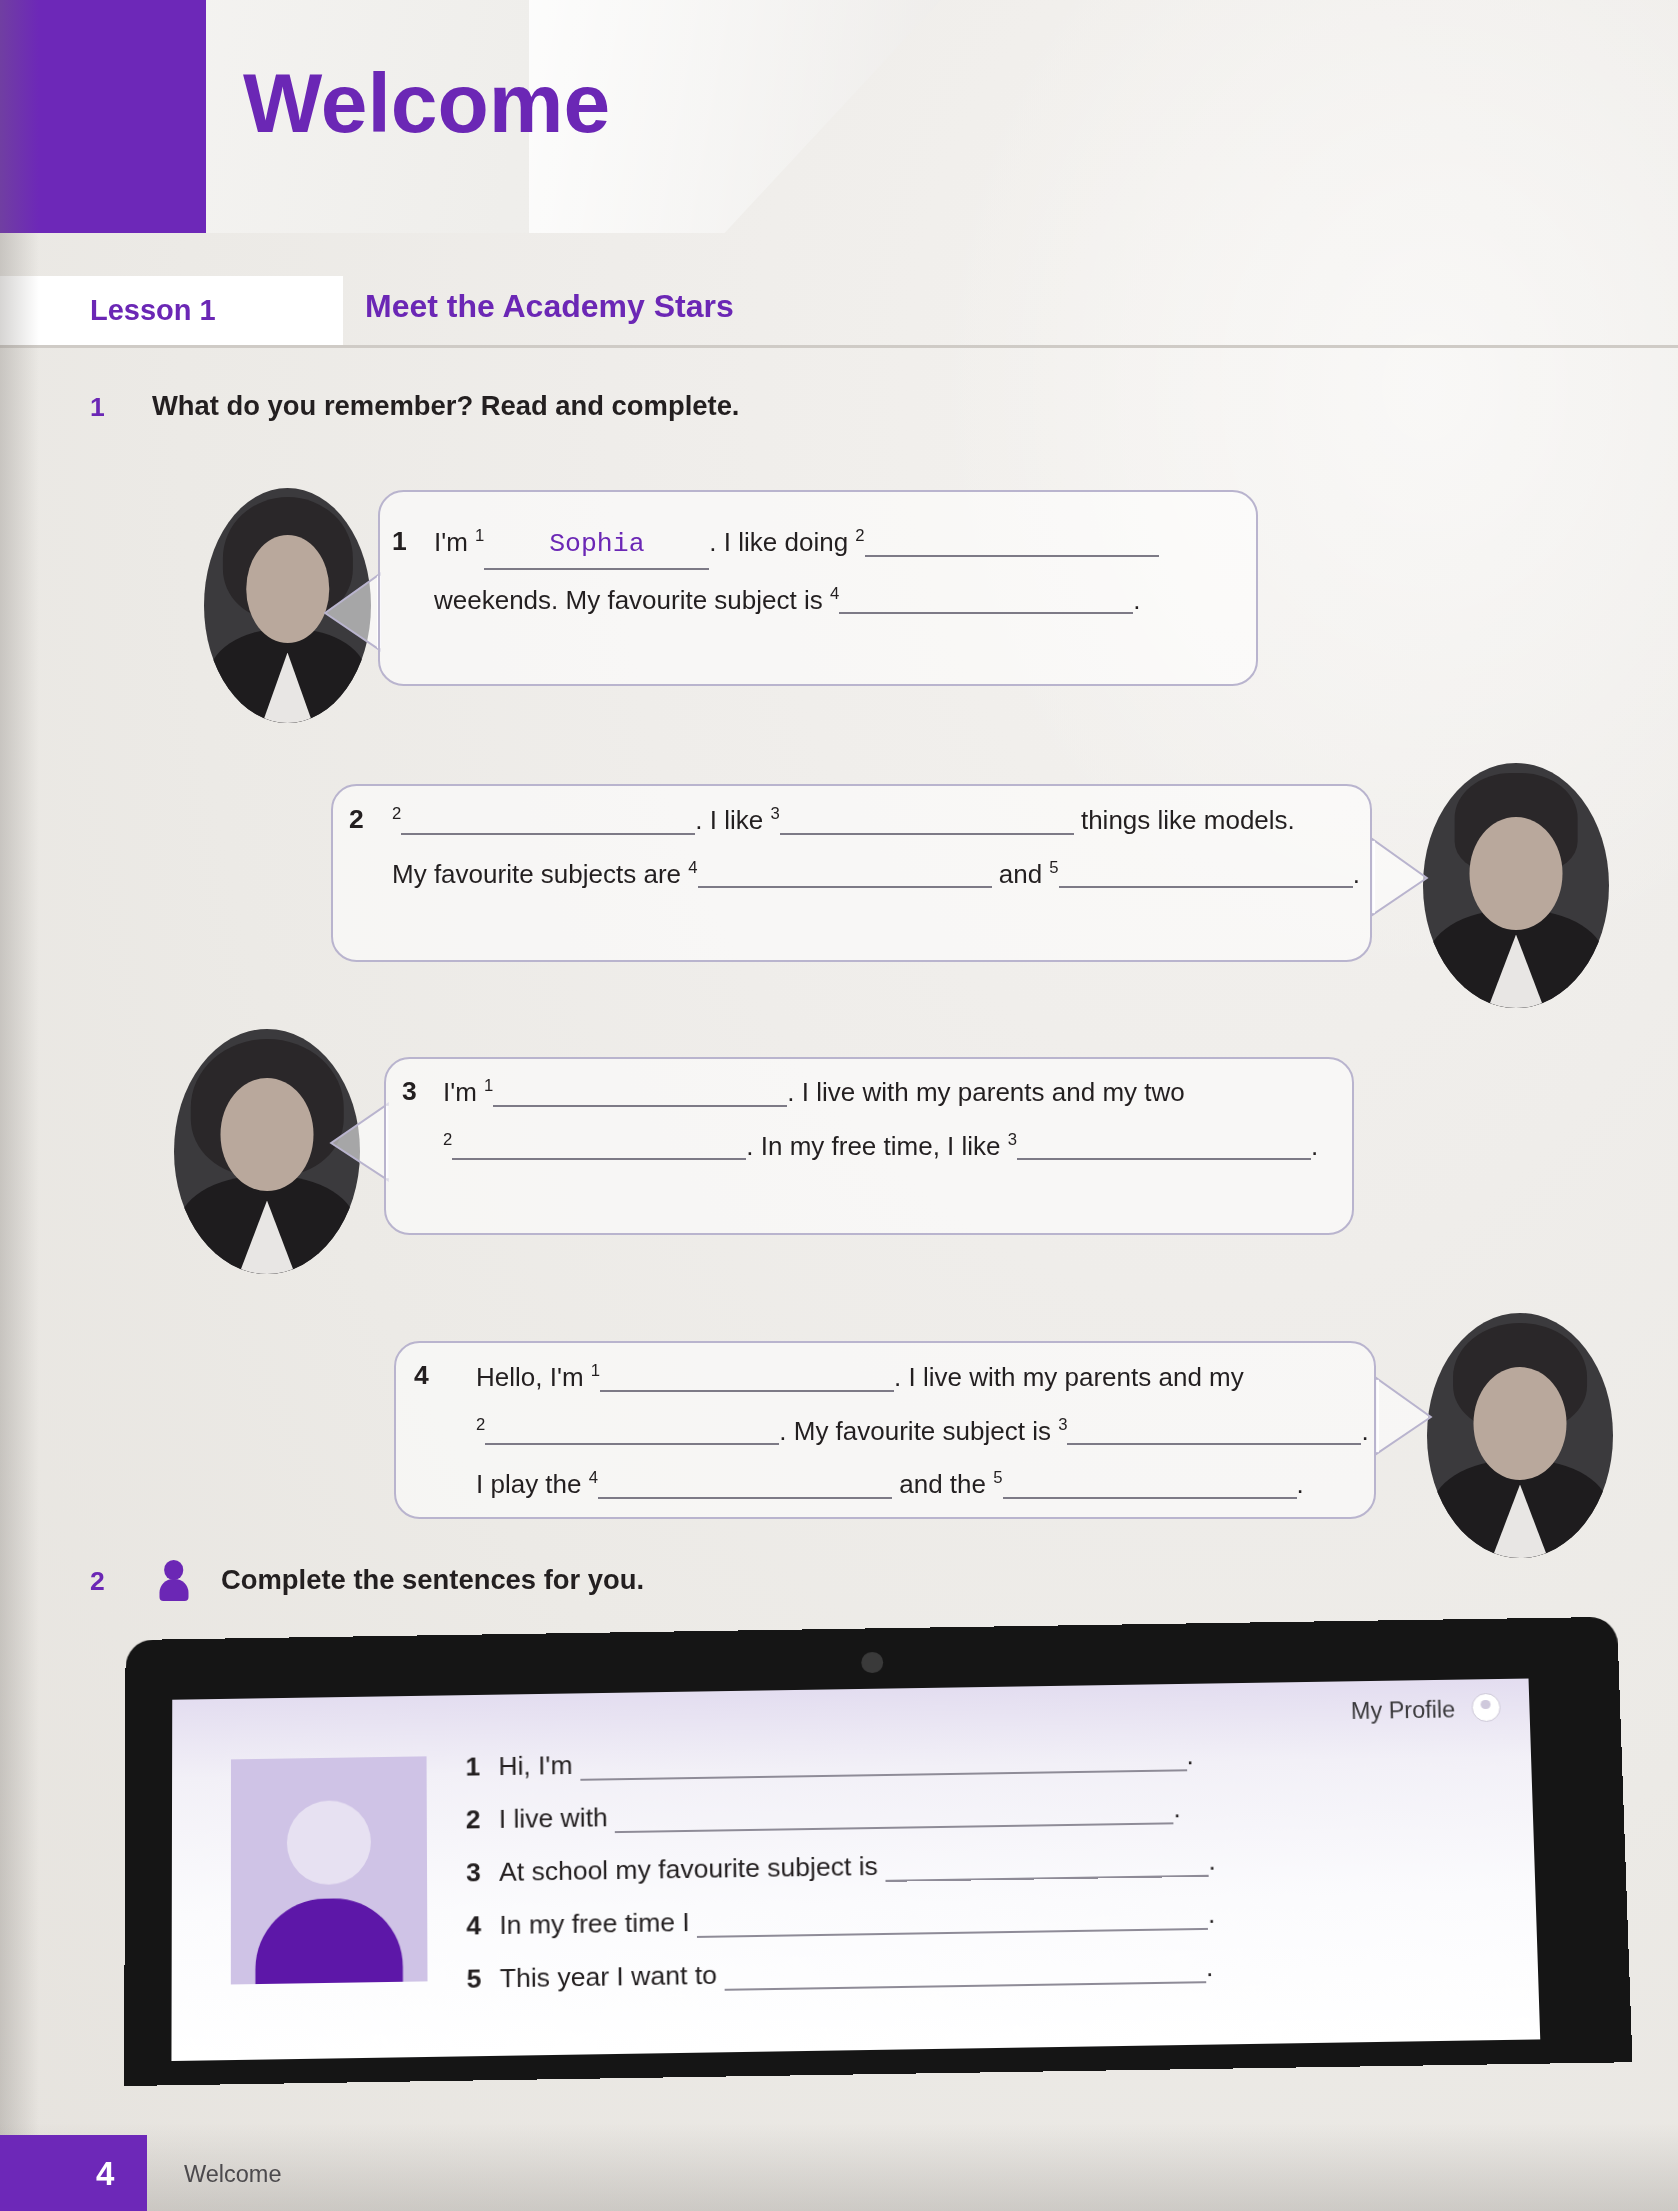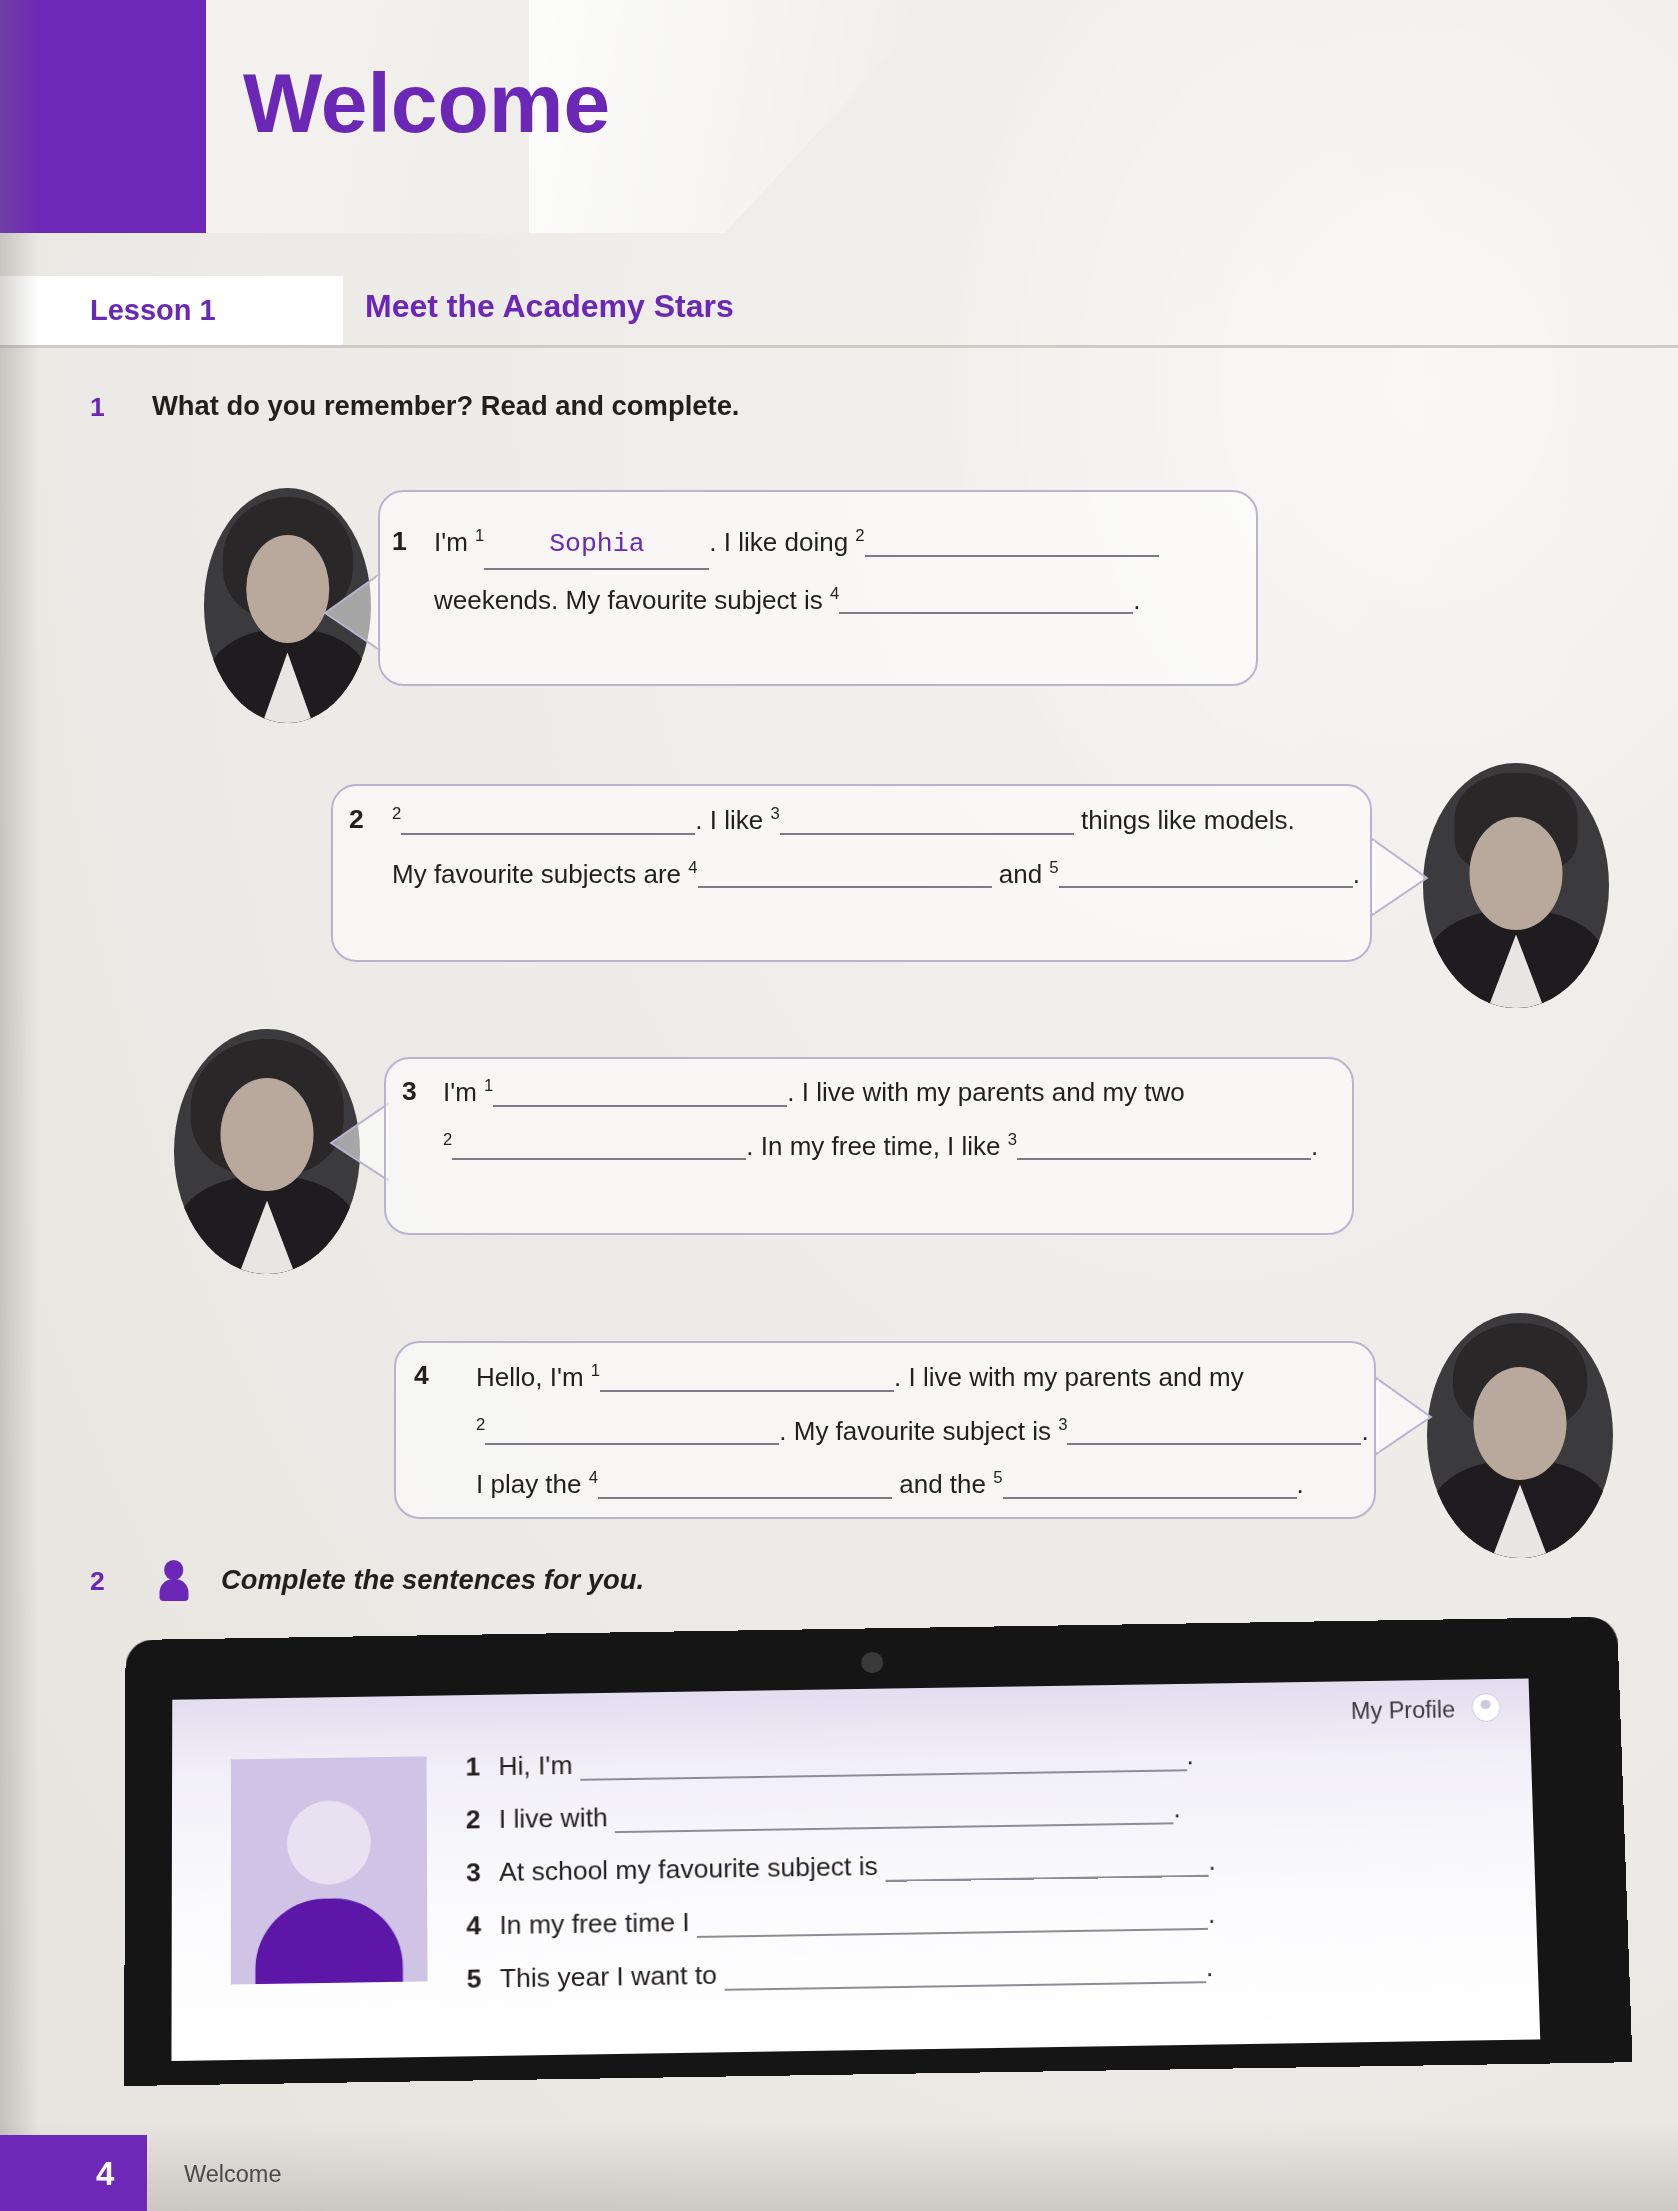--- a/index.html
+++ b/index.html
@@ -429,21 +429,21 @@
     <div><span>Hello, I'm </span><span class="sup">1</span><span class="blank" style="width: 294px;"></span><span>. I live with my parents and my</span></div>
     <div><span class="sup">2</span><span class="blank" style="width: 294px;"></span><span>. My favourite subject is </span><span class="sup">3</span><span class="blank" style="width: 294px;"></span><span>.</span></div>
     <div><span>I play the </span><span class="sup">4</span><span class="blank" style="width: 294px;"></span><span> and the </span><span class="sup">5</span><span class="blank" style="width: 294px;"></span><span>.</span></div>
   </div>
 
 <div class="ex-num" style="left:90px; top:1566px;">2</div>
 <div class="person-icon" style="left:159px; top:1560px;">
   <div class="h"></div>
     <div class="b"></div>
 </div>
-<div class="ex-text" style="left:221px; top:1564px;font-style:italic;">Complete the sentences for you.</div>
+<div class="ex-text" style="left:221px; top:1564px;">Complete the sentences for you.</div>
 
 <div class="laptop">
   <div class="laptop-cam"></div>
   <div class="laptop-screen">
     <div class="profile-bar">
       <span>My Profile</span>
       <span class="profile-avatar-icon"></span>
     </div>
     <div class="avatar-box">
       <div class="avatar-head"></div>

